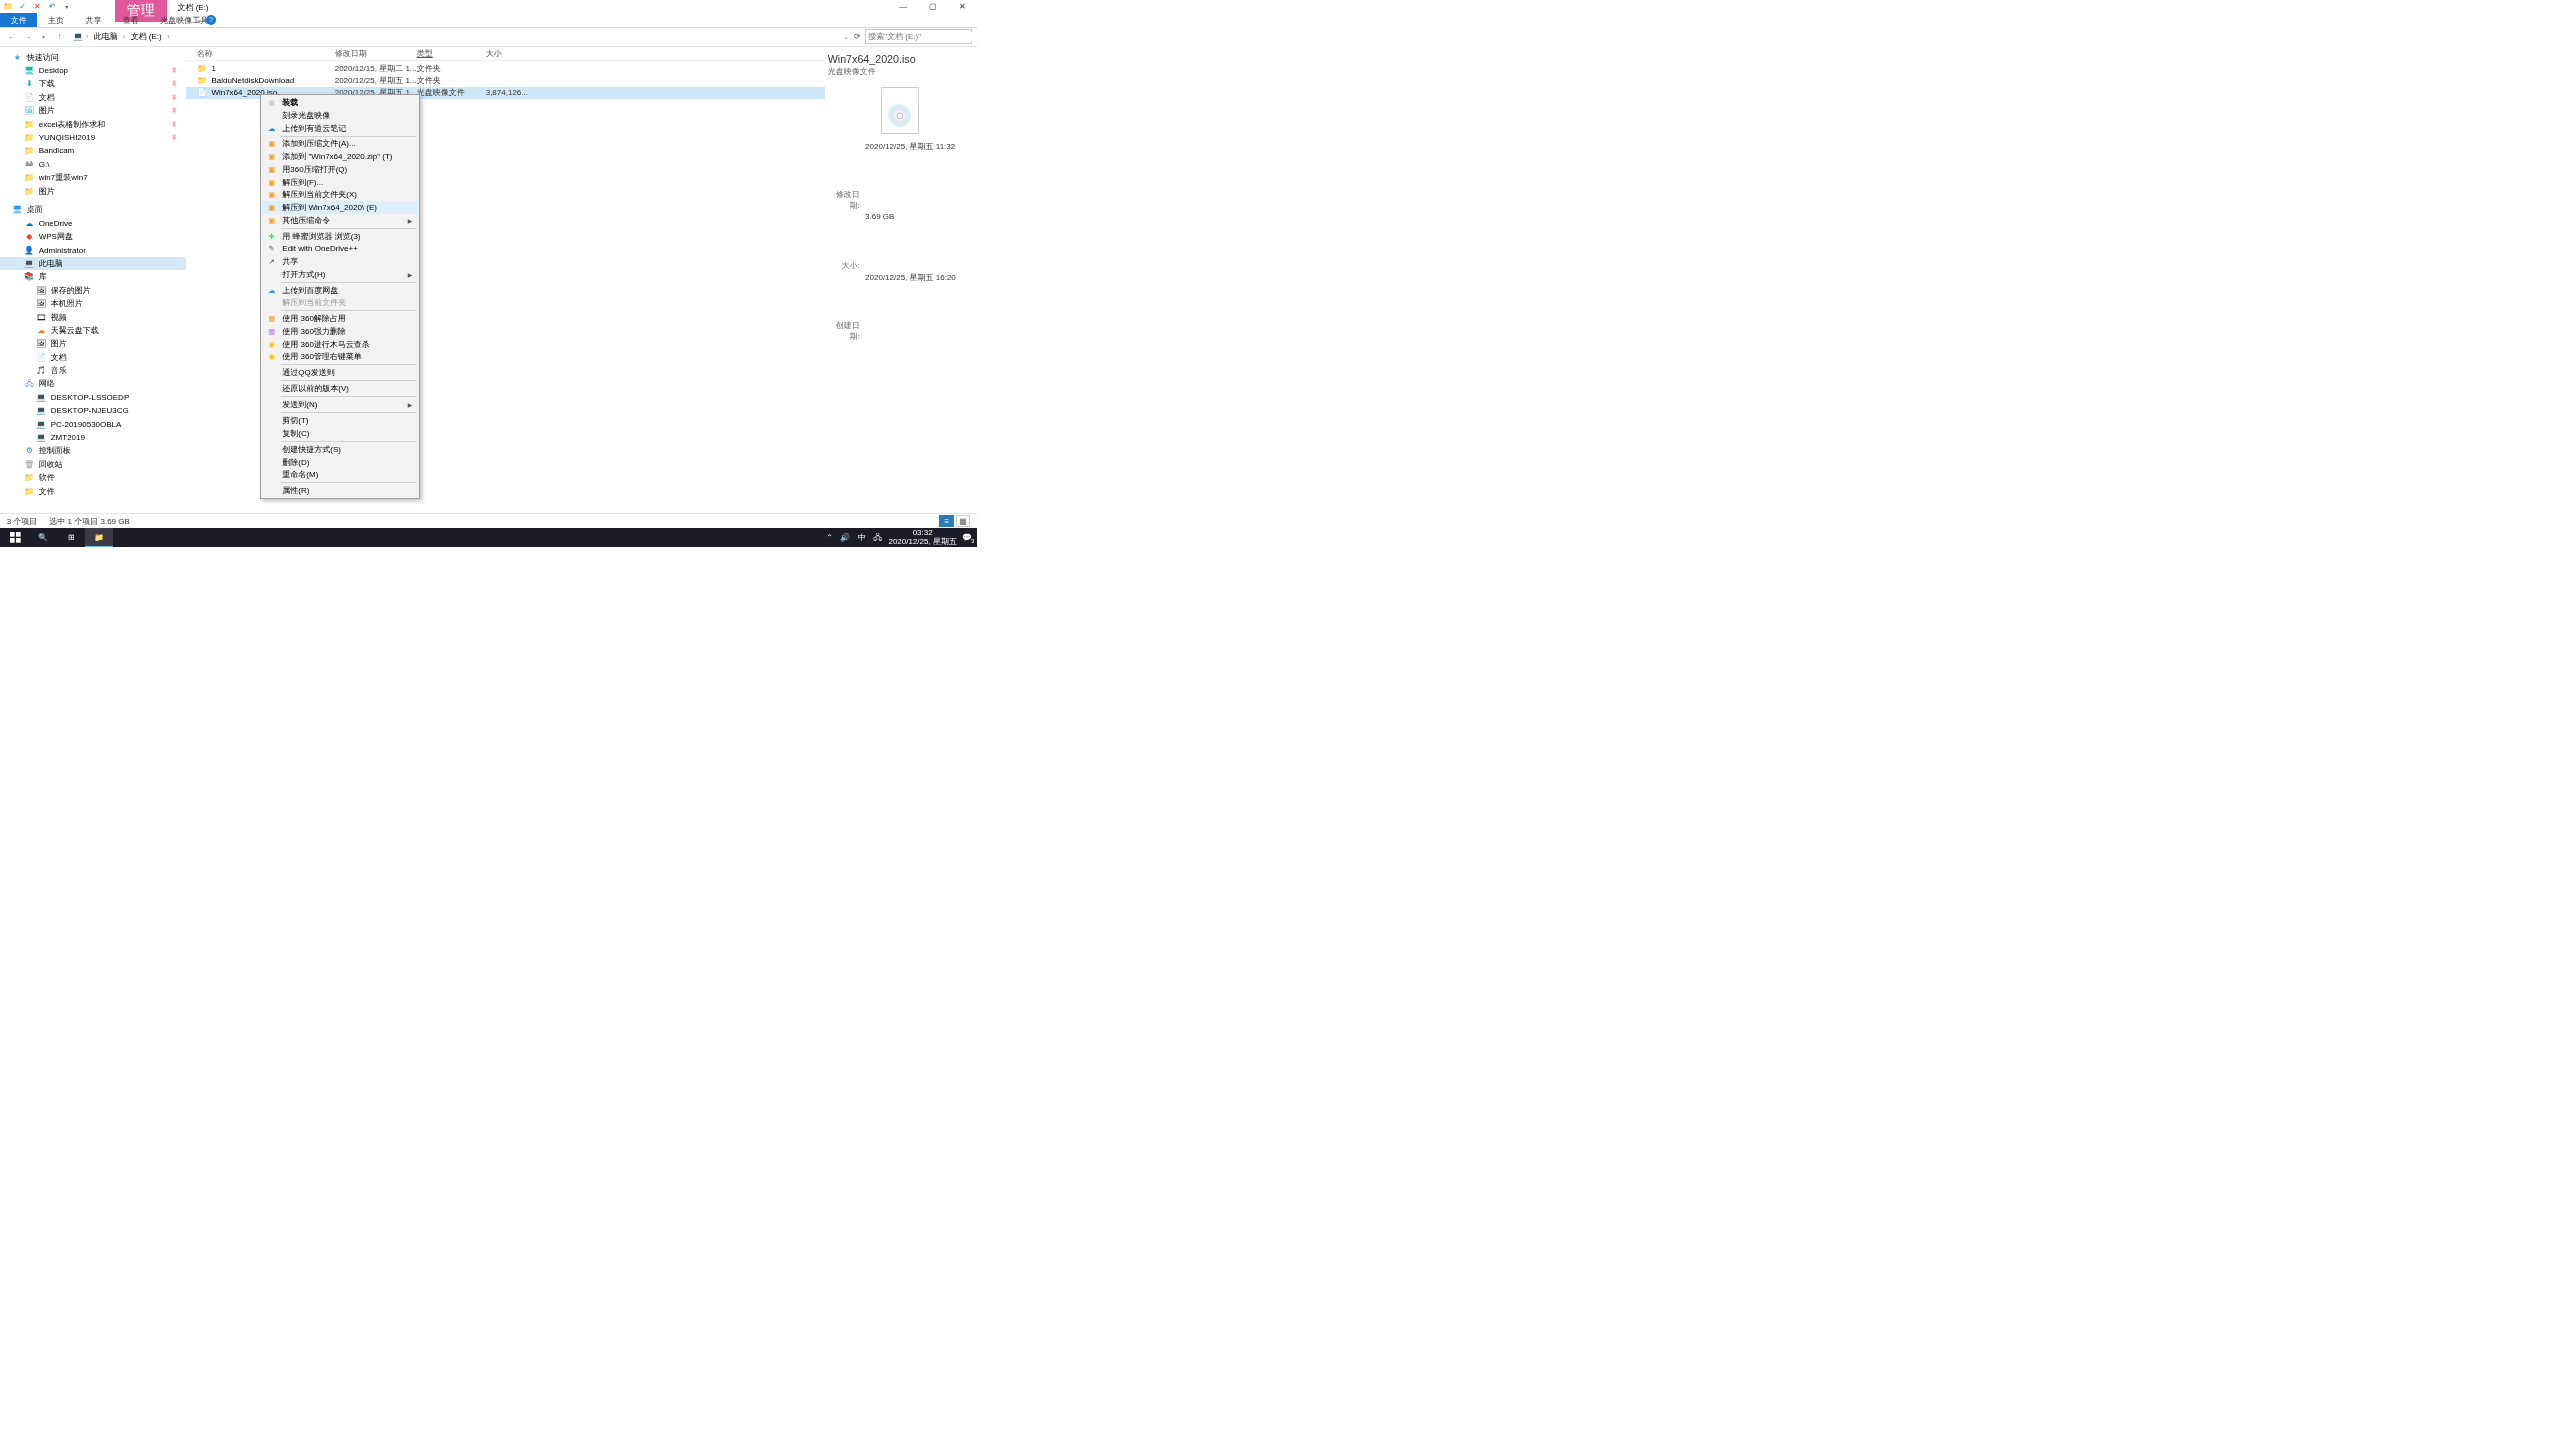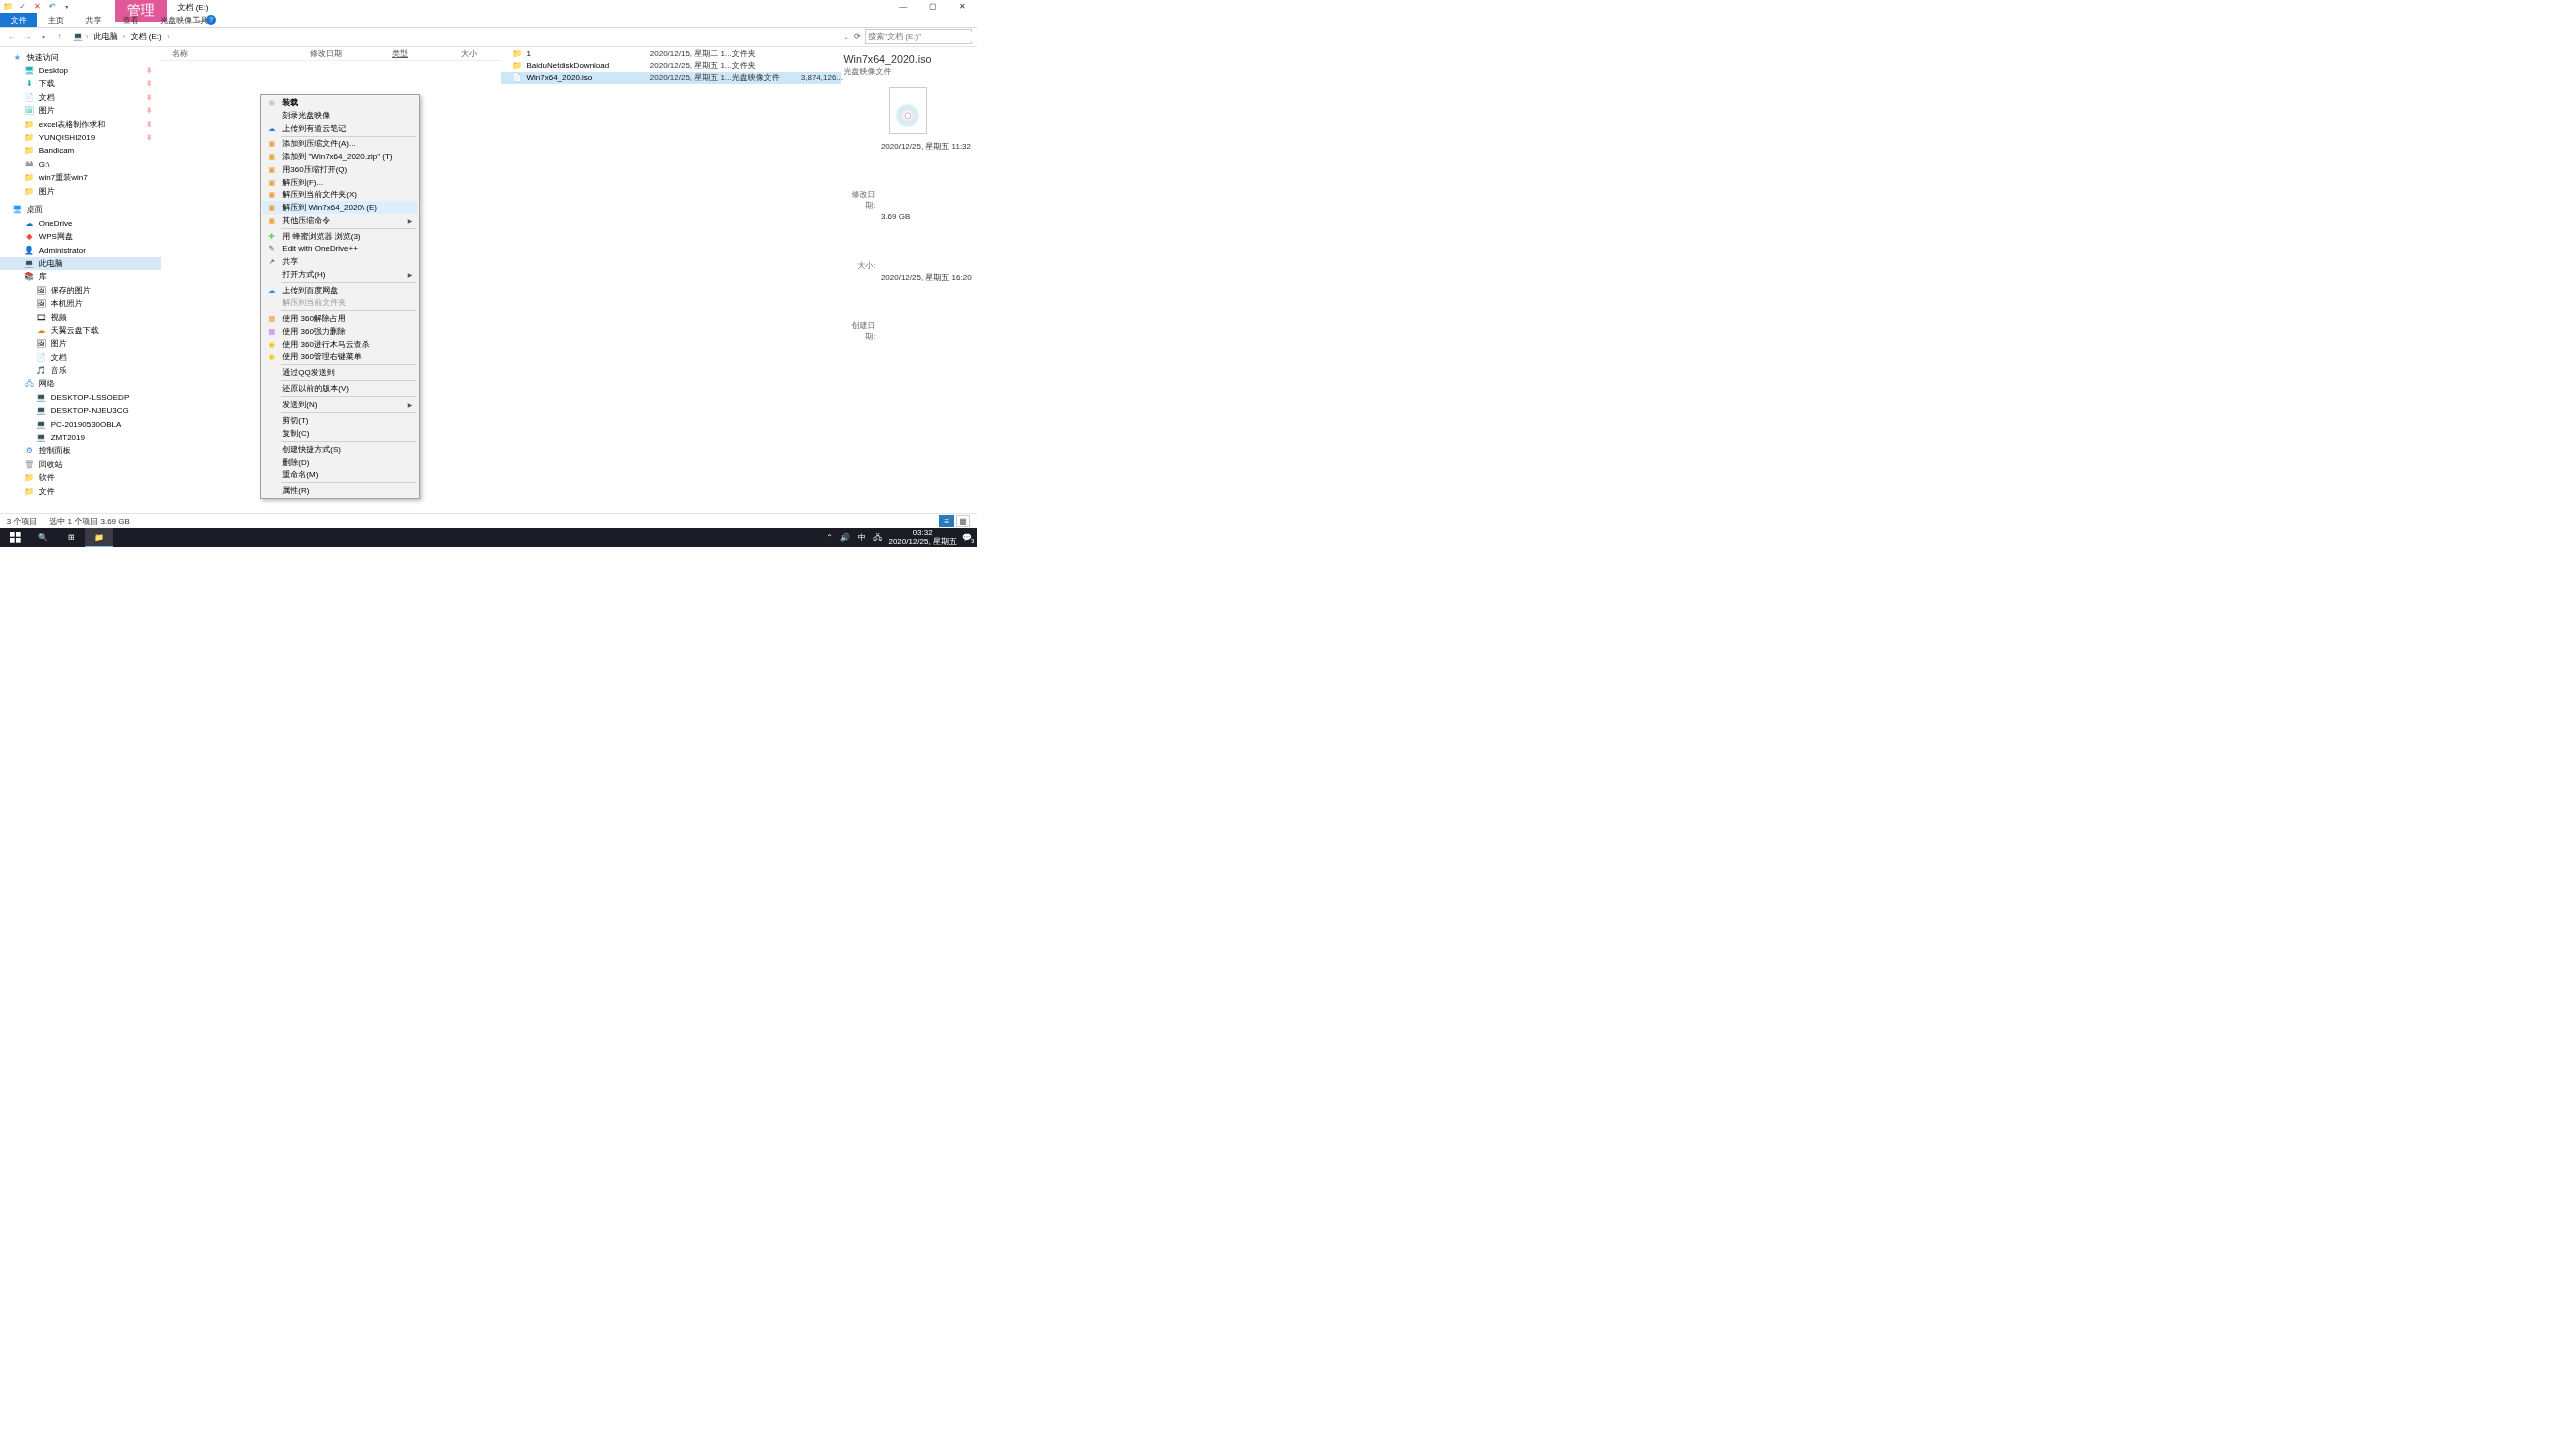--- a/index.html
+++ b/index.html
@@ -41,21 +41,21 @@
     .nav-icon.star { color: #4aa3df; }
     .nav-icon.folder-yellow { color: #ffc24b; }
     .nav-icon.folder-teal { color: #18b3ae; }
     .nav-icon.disk { color: #888; }
     .nav-icon.monitor { color: #2196f3; }
     .nav-icon.pc { color: #4a90d9; }
     .nav-icon.net { color: #4a90d9; }
     .nav-icon.lib { color: #50b8e2; }
     .nav-spacer { height: 5.4px; }
     
-    .file-area { flex: 1; display: flex; flex-direction: row; position: relative; }
+    .file-area { flex: 1; display: flex; flex-direction: column; position: relative; }
     .file-header { height: 14.8px; display: flex; align-items: center; border-bottom: 0.7px solid #eee; padding-left: 10.7px; }
     .file-col { display: flex; align-items: center; gap: 2.7px; color: #555; font-size: 8px; }
     .file-col.name { width: 138px; }
     .file-col.date { width: 82px; }
     .file-col.type { width: 69px; text-decoration: underline; }
     .file-col.size { width: 40px; }
     .file-list { flex: 1; padding-top: 1.3px; }
     .file-row { height: 12px; display: flex; align-items: center; padding-left: 10.7px; }
     .file-row.selected { background: #cce7f7; }
     .cell-name { width: 138px; display: flex; align-items: center; gap: 4px; }

